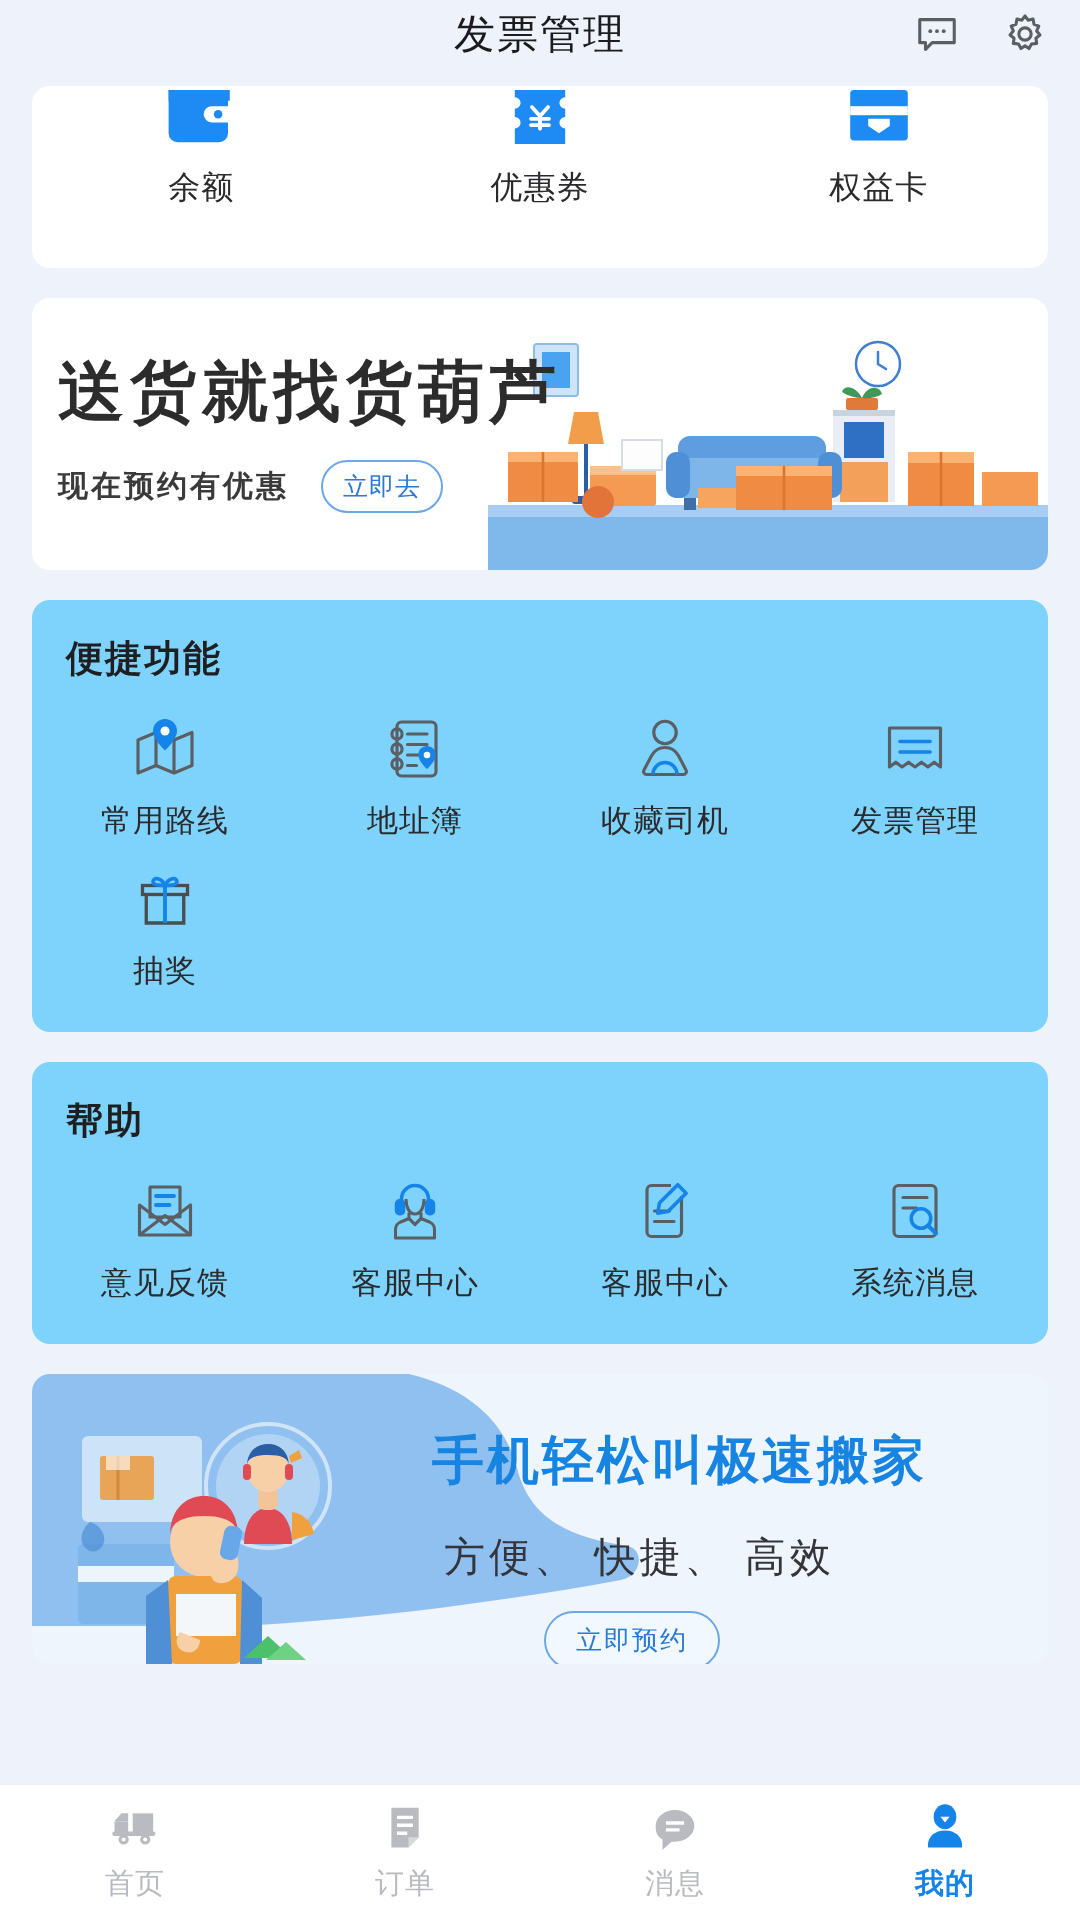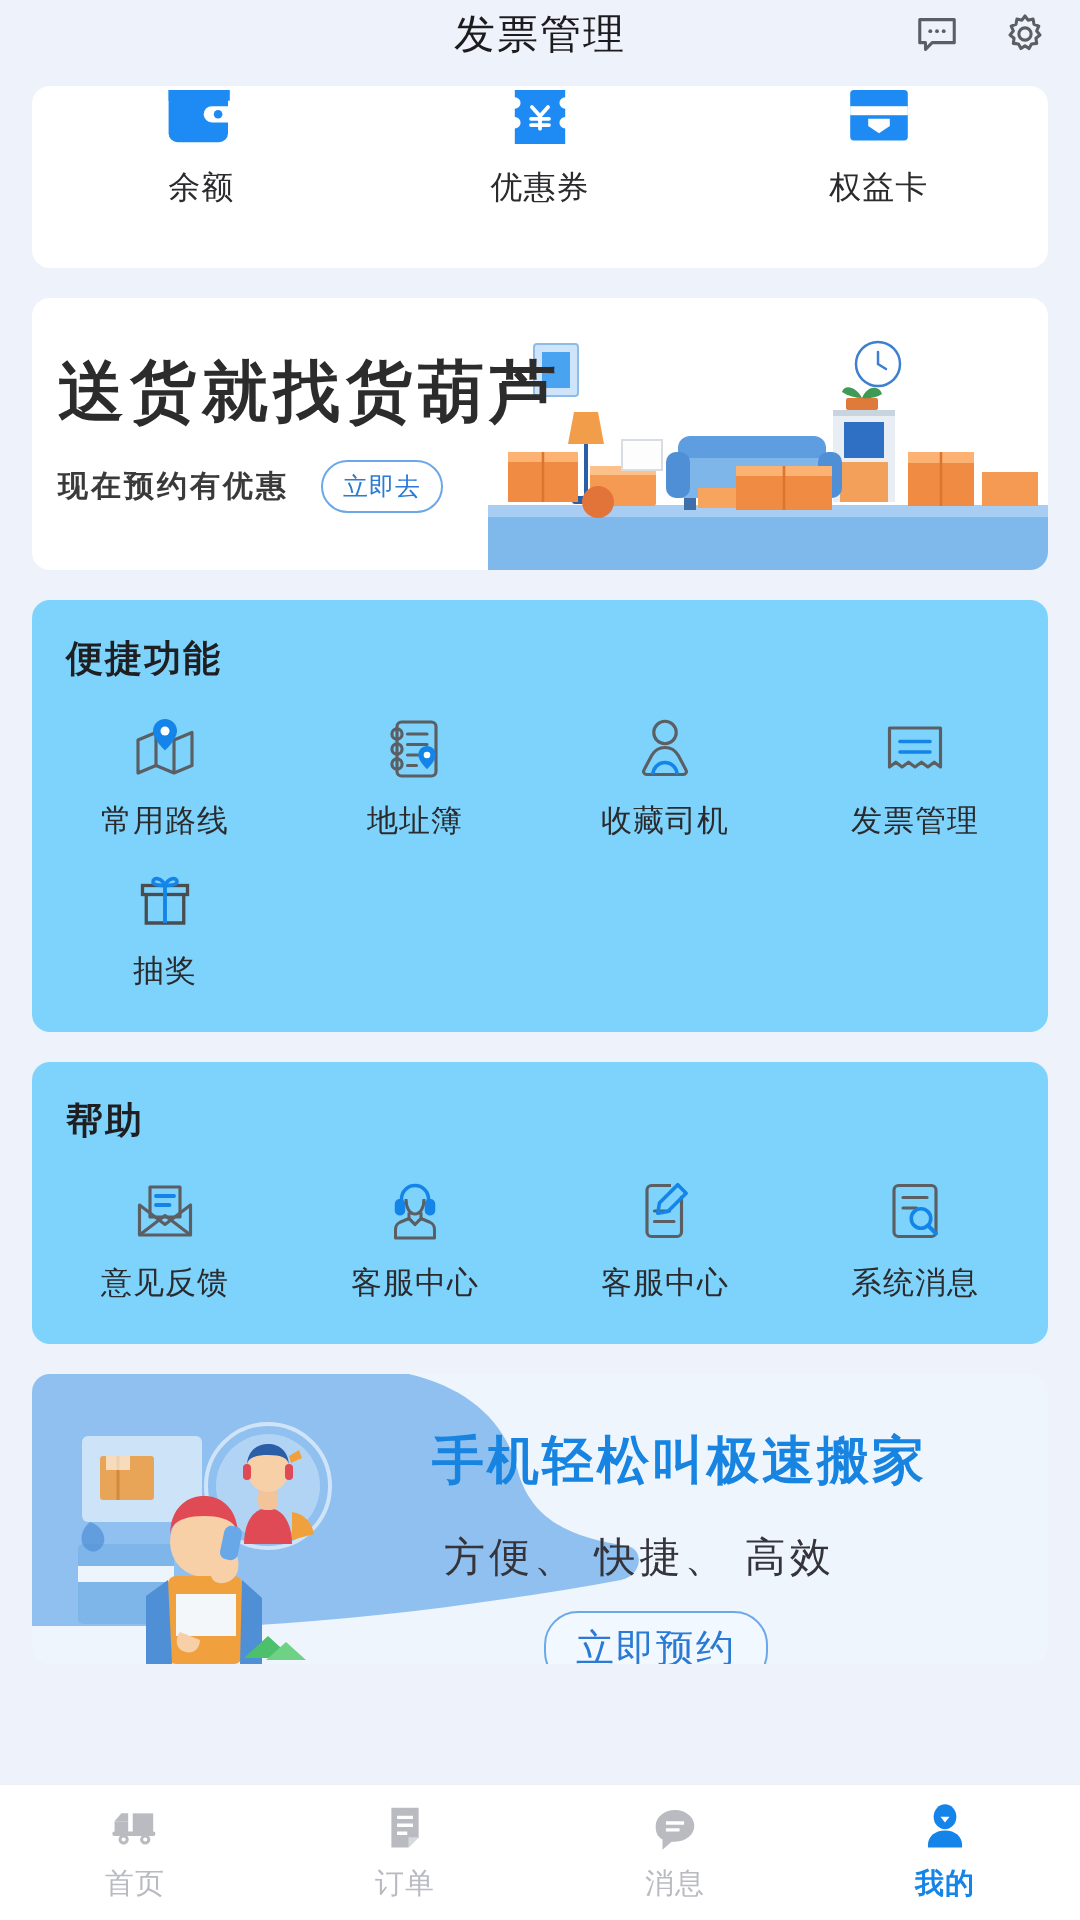--- a/index.html
+++ b/index.html
@@ -193,21 +193,21 @@
     padding-left: 12px;
   }
   .promo-btn {
     margin-top: 26px;
     margin-left: 112px;
     display: inline-block;
     border: 2px solid #6ba8e8;
     border-radius: 34px;
     color: #2b7ad4;
     background: #f2f8ff;
-    font-size: 38px;
+    font-size: 26px;
     padding: 10px 30px;
     letter-spacing: 2px;
   }
   .promo-art { position: absolute; left: 40px; top: 20px; width: 400px; height: 270px; z-index: 4;}
 
   
   .tabbar {
     flex: 0 0 136px;
     height: 136px;
     background: #ffffff;

